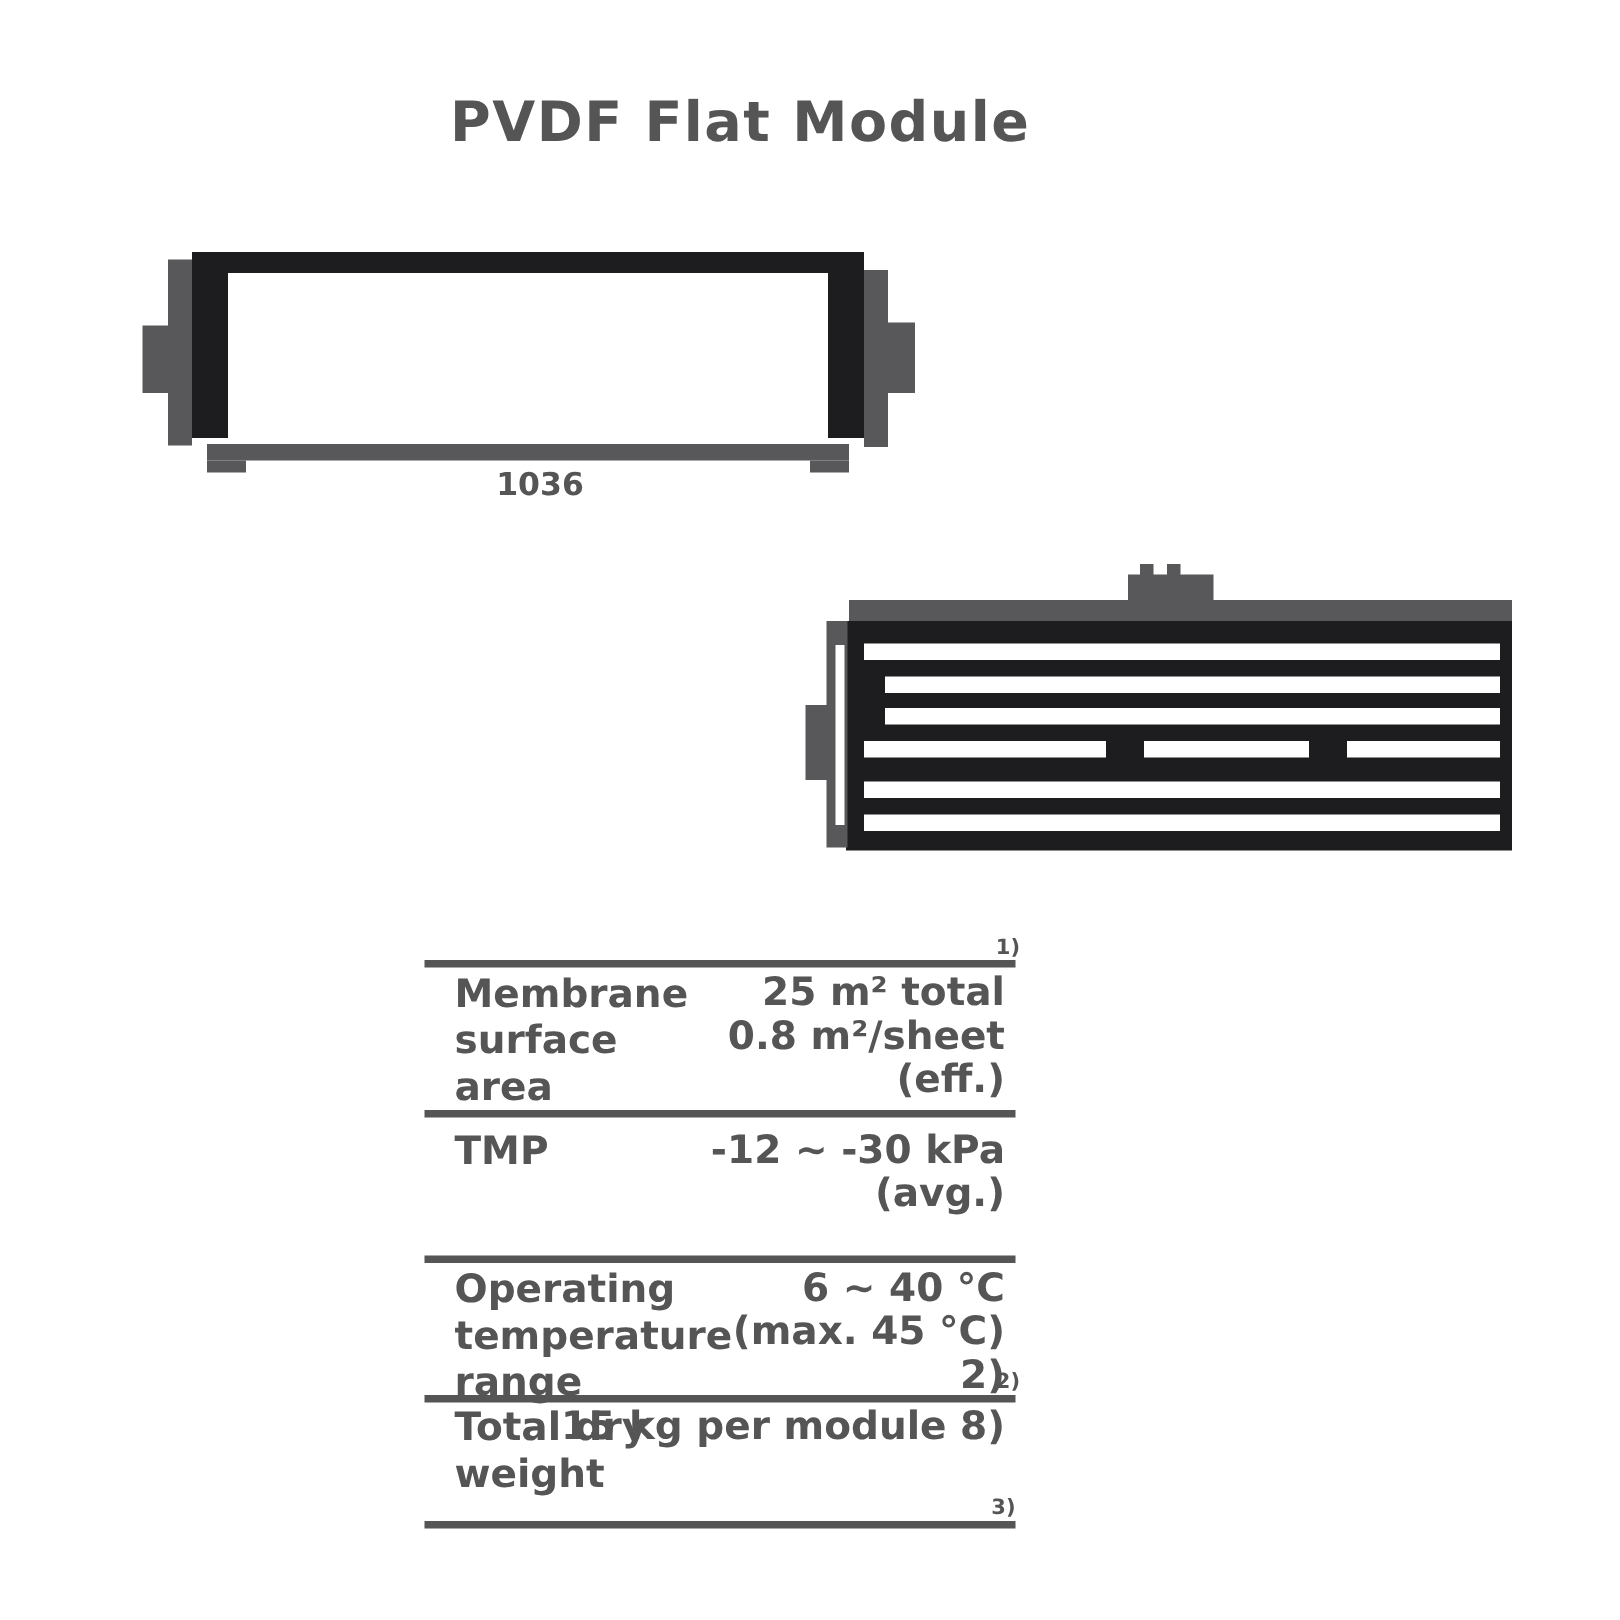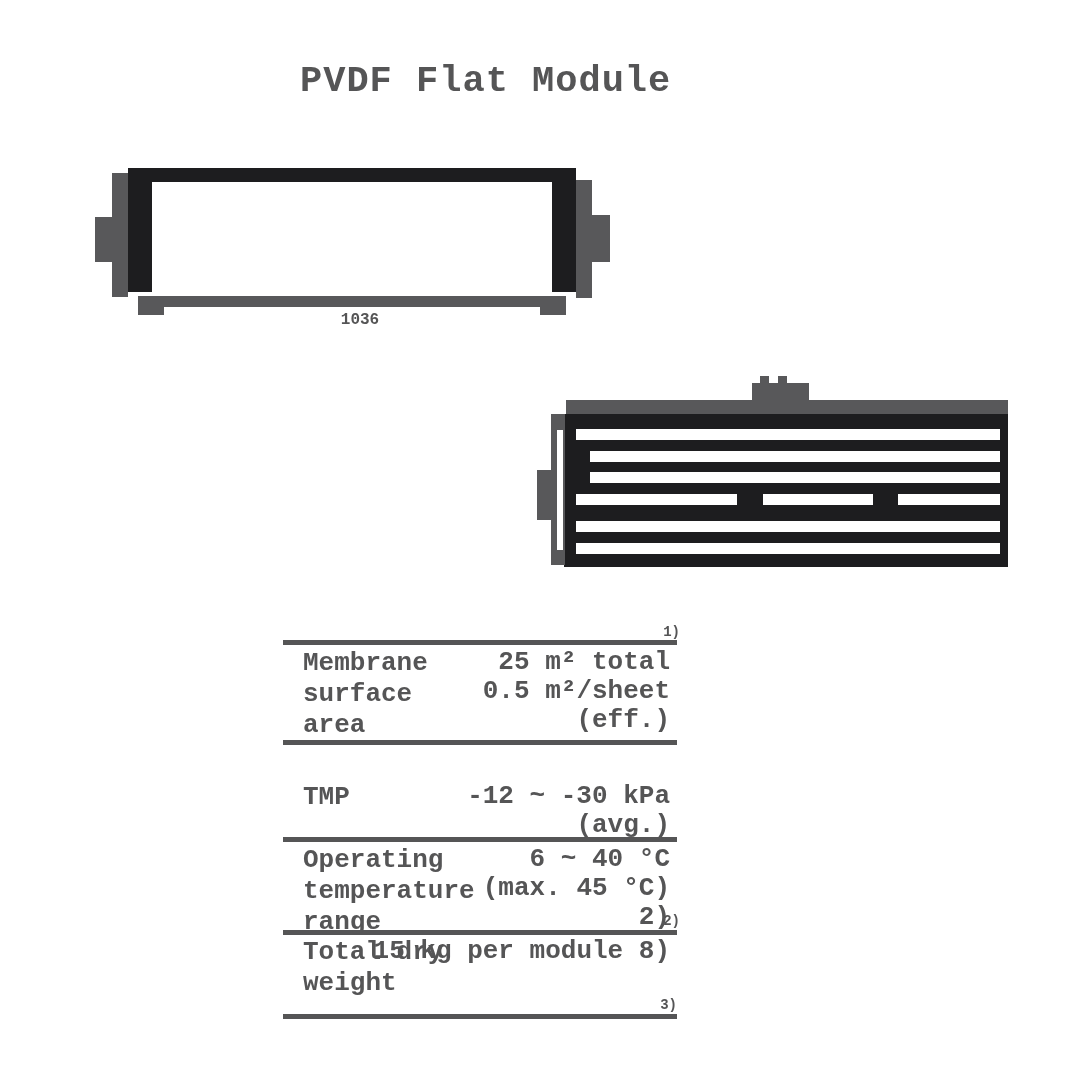--- a/index.html
+++ b/index.html
@@ -2,21 +2,21 @@
 <html><head>
 <meta charset="utf-8">
 <style>
   html,body{
     margin:0; padding:0;
     width:1080px; height:1080px;
     background:#ffffff;
     font-family:"DejaVu Sans", sans-serif;
     overflow:hidden;
   }
-  .abs{position:absolute;font-family:Liberation Mono, monospace;}
+  .abs{position:absolute;}
   .ink{background:#1d1d1f;}
   .gray{background:#58585a;}
   .txt{
     color:#555556;
     font-weight:bold;
     white-space:pre-line;
   }
   
   #title{
     left:300px; top:60px; width:480px;
@@ -26,21 +26,21 @@
   .d1-topbar{left:128px; top:168px; width:448px; height:14px;}
   .d1-capL{left:128px; top:168px; width:24px; height:124px;}
   .d1-capR{left:552px; top:168px; width:24px; height:124px;}
   .d1-bottom{left:138px; top:296px; width:428px; height:11px;}
   .d1-footL{left:138px; top:307px; width:26px; height:8px;}
   .d1-footR{left:540px; top:307px; width:26px; height:8px;}
   .d1-brL-strip{left:112px; top:173px; width:16px; height:124px;}
   .d1-brL-tab{left:95px;  top:217px; width:17px; height:45px;}
   .d1-brR-strip{left:576px; top:180px; width:16px; height:118px;}
   .d1-brR-tab{left:592px; top:215px; width:18px; height:47px;}
-  #d1-dim{left:330px; top:311px; width:60px; font-size:16px; text-align:center; white-space:nowrap;}
+  #d1-dim{left:330px; top:311px; width:60px; font-size:21px; text-align:center; white-space:nowrap;}
   
   .d2-nub1{left:760px; top:376px; width:9px;  height:8px;}
   .d2-nub2{left:778px; top:376px; width:9px;  height:8px;}
   .d2-tab{left:752px; top:383px; width:57px; height:18px;}
   .d2-topbar{left:566px; top:400px; width:442px; height:15px;}
   .d2-body{left:564px; top:414px; width:444px; height:153px;}
   .fin{position:absolute; background:#ffffff; height:11px;}
   .fin1{left:576px; top:429px; width:424px;}
   .fin2{left:590px; top:451px; width:410px;}
   .fin3{left:590px; top:472px; width:410px;}
@@ -49,21 +49,21 @@
   .fin5{left:576px; top:521px; width:424px;}
   .fin6{left:576px; top:543px; width:424px;}
   .d2-brL-strip{left:551px; top:414px; width:14px; height:151px;}
   .d2-brL-slot{left:557px; top:430px; width:6px; height:120px; background:#ffffff;}
   .d2-brL-tab{left:537px; top:470px; width:15px; height:50px;}
   
   .rule{left:283px; width:394px; height:5px; background:#555556;}
   .rule0{top:640px;} .rule1{top:740px;} .rule2{top:837px;} .rule3{top:930px;} .rule4{top:1014px;}
   .cell-label{left:303px; font-size:26px; line-height:31px;}
   .cell-value{right:410px; font-size:26px; line-height:29px; text-align:right;}
-  .r1{top:648px;} .r2{top:782px;} .r3{top:845px;} .r4{top:937px;}
+  .r1{top:648px;} .r2{top:753px;} .r3{top:845px;} .r4{top:937px;}
   .fnote{font-size:14px; text-align:right; width:55px;}
   .fn1{left:625px; top:624px;}
   .fn2{left:625px; top:913px;}
   .fn3{left:622px; top:997px;}
 </style>
 </head>
 <body>
 
 <div class="abs txt" id="title">PVDF Flat Module</div>
 
@@ -106,21 +106,21 @@
   <div class="abs rule rule4"></div>
 
   <div class="abs txt fnote fn1">1)</div>
   <div class="abs txt fnote fn2">2)</div>
   <div class="abs txt fnote fn3">3)</div>
 
   <div class="abs txt cell-label r1">Membrane
 surface
 area</div>
   <div class="abs txt cell-value r1">25 m² total
-0.5 m²/sheet
+0.8 m²/sheet
 (eff.)</div>
 
   <div class="abs txt cell-label r2">TMP</div>
   <div class="abs txt cell-value r2">-12 ~ -30 kPa
 (avg.)</div>
 
   <div class="abs txt cell-label r3">Operating
 temperature
 range</div>
   <div class="abs txt cell-value r3">6 ~ 40 °C

